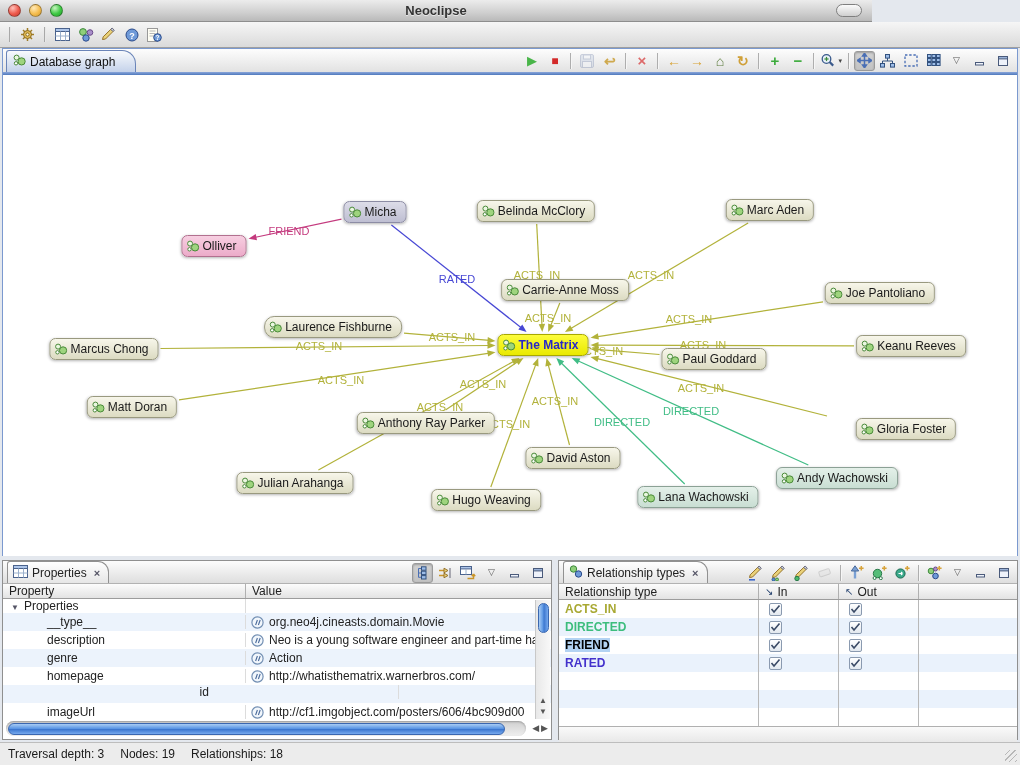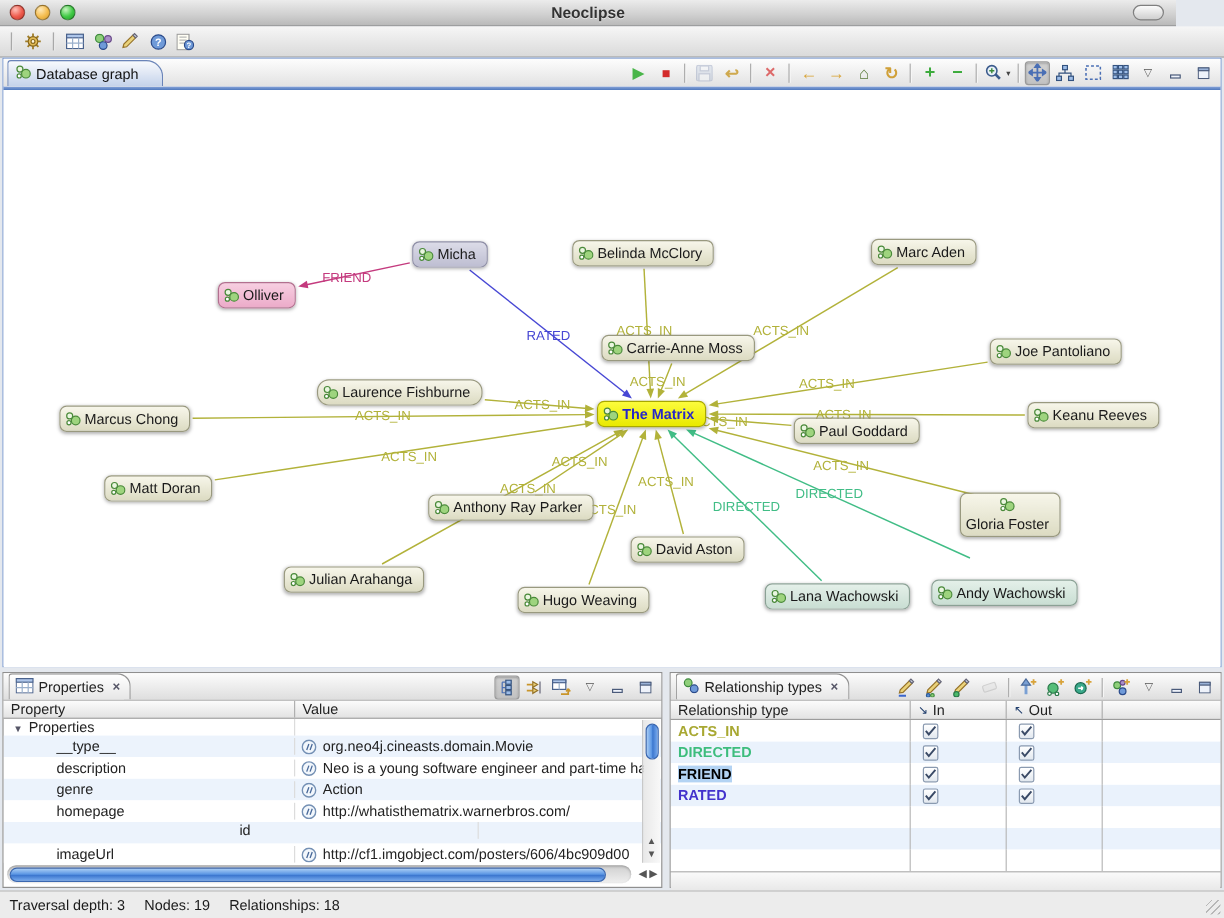--- a/index.html
+++ b/index.html
@@ -1,20 +1,20 @@
 <!DOCTYPE html>
 <html><head>
 <meta charset="utf-8">
 <style>
   * { margin:0; padding:0; box-sizing:border-box; }
   body { font-family:"Liberation Sans", sans-serif; background:#555; }
   .window { position:relative; width:1020px; height:765px; background:#e4e8ee; overflow:hidden; font-size:12px; color:#222; }
 
   
-  .titlebar { position:absolute; left:0; top:0; width:980px; height:22px;
+  .titlebar { position:absolute; left:0; top:0; width:872px; height:22px;
     background:linear-gradient(#ececec,#cfcfcf 60%,#b9b9b9); border-bottom:1px solid #8e8e8e;
     display:flex; align-items:center; }
   .tl { width:13px; height:13px; border-radius:50%; border:1px solid rgba(0,0,0,.35); margin-left:8px; }
   .tl.red { background:radial-gradient(circle at 35% 28%, #ffc0b8, #ee5a4c 55%, #c23a2e); }
   .tl.yellow { background:radial-gradient(circle at 35% 28%, #ffe9b8, #f5bd4f 55%, #cf9a2e); }
   .tl.green { background:radial-gradient(circle at 35% 28%, #c8f5c0, #3ec943 55%, #2a9a2e); }
   .title { position:absolute; left:0; right:0; text-align:center; font-size:13px; font-weight:bold; color:#333; text-shadow:0 1px 0 rgba(255,255,255,.6); }
   .pill { position:absolute; right:10px; top:4px; width:26px; height:13px; border-radius:7px; border:1px solid #7f7f7f;
     background:linear-gradient(#fbfbfb,#cfcfcf); }
 
@@ -496,21 +496,21 @@
         <div class="gnode s-default" style="left: 423px; top: 348px;">
           <span style="display: inline-flex; align-items: center;">
             <svg width="13" height="12">
               <circle cx="8.6" cy="7.4" r="3.6" fill="#9ed47e" stroke="#4a8a3a"></circle>
               <circle cx="3.6" cy="3.6" r="2.5" fill="#eaf6e0" stroke="#4a8a3a"></circle>
               <circle cx="3" cy="9.3" r="1.7" fill="#fff" stroke="#4a8a3a"></circle>
             </svg>
           </span>
           <span>Anthony Ray Parker</span>
         </div>
-        <div class="gnode s-default" style="left: 839px; top: 354px; flex-direction: column;">
+        <div class="gnode s-default" style="left: 903px; top: 354px;">
           <span style="display: inline-flex; align-items: center;">
             <svg width="13" height="12">
               <circle cx="8.6" cy="7.4" r="3.6" fill="#9ed47e" stroke="#4a8a3a"></circle>
               <circle cx="3.6" cy="3.6" r="2.5" fill="#eaf6e0" stroke="#4a8a3a"></circle>
               <circle cx="3" cy="9.3" r="1.7" fill="#fff" stroke="#4a8a3a"></circle>
             </svg>
           </span>
           <span>Gloria Foster</span>
         </div>
         <div class="gnode s-default" style="left: 570px; top: 383px;">
@@ -526,21 +526,21 @@
         <div class="gnode s-default" style="left: 292px; top: 408px;">
           <span style="display: inline-flex; align-items: center;">
             <svg width="13" height="12">
               <circle cx="8.6" cy="7.4" r="3.6" fill="#9ed47e" stroke="#4a8a3a"></circle>
               <circle cx="3.6" cy="3.6" r="2.5" fill="#eaf6e0" stroke="#4a8a3a"></circle>
               <circle cx="3" cy="9.3" r="1.7" fill="#fff" stroke="#4a8a3a"></circle>
             </svg>
           </span>
           <span>Julian Arahanga</span>
         </div>
-        <div class="gnode s-mint" style="left: 834px; top: 403px; margin-top: 16px;">
+        <div class="gnode s-mint" style="left: 834px; top: 403px;">
           <span style="display: inline-flex; align-items: center;">
             <svg width="13" height="12">
               <circle cx="8.6" cy="7.4" r="3.6" fill="#9ed47e" stroke="#4a8a3a"></circle>
               <circle cx="3.6" cy="3.6" r="2.5" fill="#eaf6e0" stroke="#4a8a3a"></circle>
               <circle cx="3" cy="9.3" r="1.7" fill="#fff" stroke="#4a8a3a"></circle>
             </svg>
           </span>
           <span>Andy Wachowski</span>
         </div>
         <div class="gnode s-default" style="left: 483px; top: 425px;">

